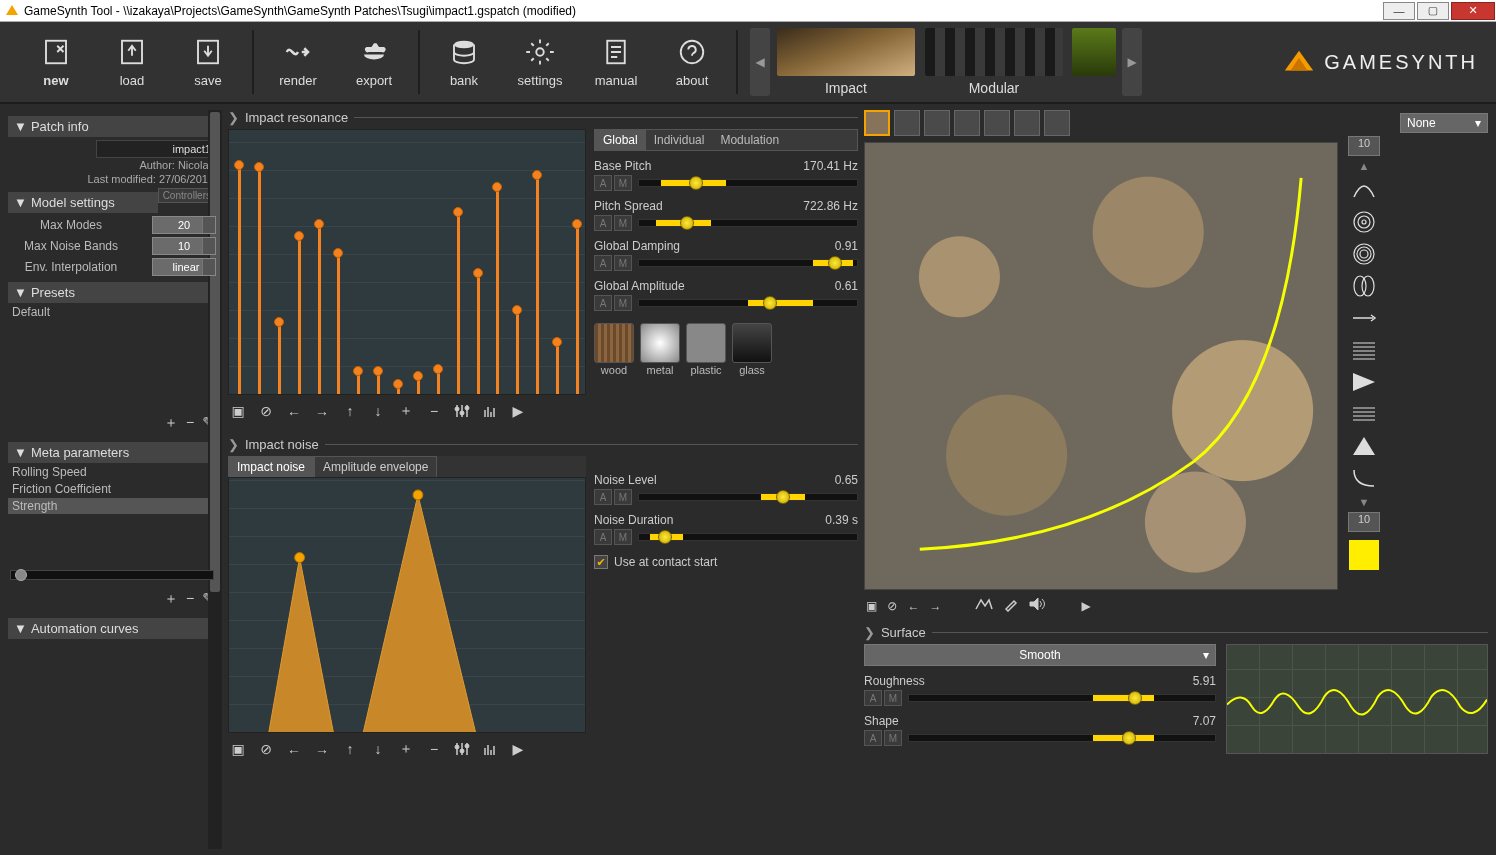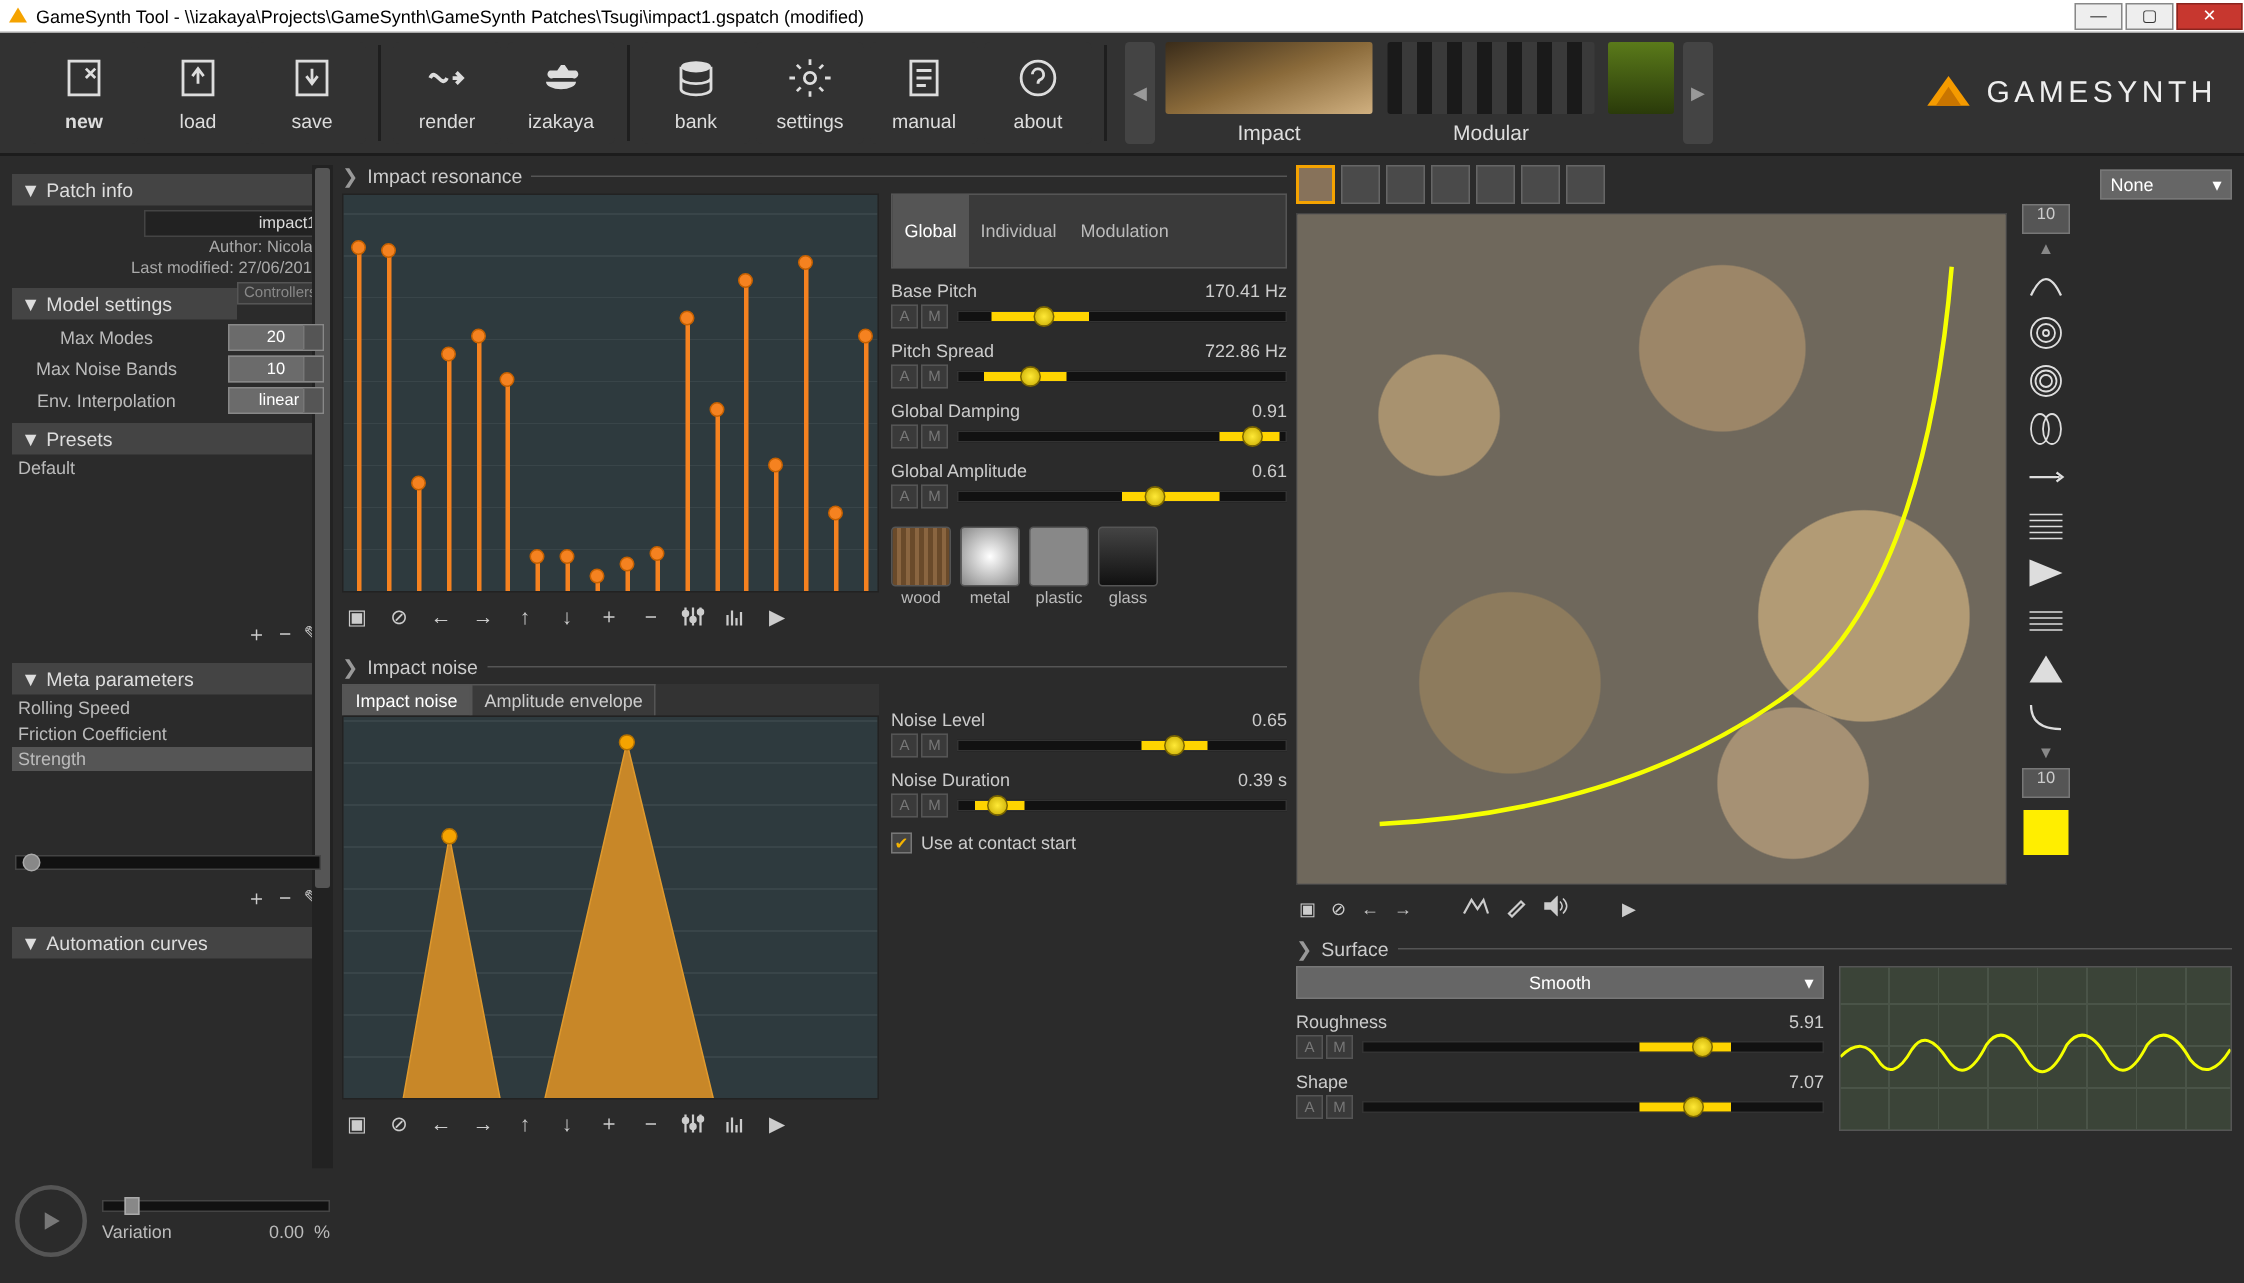--- a/index.html
+++ b/index.html
@@ -71,21 +71,21 @@
 .panel-title .arrow { color:#999;}
 .midsplit { display:flex; gap:8px;}
 .graphbox { background: repeating-linear-gradient(0deg,#2e3a3e,#2e3a3e 27px,#394549 27px,#394549 28px),
                          repeating-linear-gradient(90deg,#2e3a3e,#2e3a3e 27px,#394549 27px,#394549 28px);
             border:1px solid #222; position:relative; overflow:hidden;}
 .resonance-graph { width:358px; height:266px;}
 .resonance-graph .bar { position:absolute; bottom:0; width:3px; background:#f58220;}
 .resonance-graph .dot { position:absolute; width:10px; height:10px; background:#f58220; border:1px solid #c56000; border-radius:50%; transform:translate(-50%,-50%);}
 .ctrlpanel { flex:1; }
 .tabbar { display:flex; gap:0; background:#3a3a3a; border:1px solid #555;}
-.tabbar .tb { padding:17px 8px; font-size:12px; color:#bbb; cursor:pointer;}
+.tabbar .tb { padding:3px 8px; font-size:12px; color:#bbb; cursor:pointer;}
 .tabbar .tb.active { background:#555; color:#fff;}
 .param { margin-top:8px;}
 .param .phdr { display:flex; justify-content:space-between; font-size:12px; color:#ccc;}
 .param .prow { display:flex; align-items:center; gap:6px; margin-top:2px;}
 .am { display:flex; gap:2px;}
 .am .b { width:18px; height:16px; background:#3a3a3a; border:1px solid #555; color:#777; font-size:10px; display:flex; align-items:center; justify-content:center;}
 .slider { flex:1; height:8px; background:#111; border:1px solid #333; position:relative;}
 .slider .fill { position:absolute; height:100%; background:#ffd400;}
 .slider .handle { position:absolute; width:14px; height:14px; background:radial-gradient(circle,#ffe936,#c5a800); border:1px solid #7a6500; border-radius:50%; top:-4px; transform:translateX(-50%);}
 .matgrid { display:flex; gap:6px; margin-top:12px;align-items:flex-end;}
@@ -183,21 +183,21 @@
   <div class="tool">
     <svg viewBox="0 0 24 24" fill="none" stroke="#ddd" stroke-width="2">
         <path d="M3 12c3-6 6 6 9 0M15 12l5 0M17 9l3 3-3 3"></path>
       </svg>
     <span>render</span>
   </div>
   <div class="tool">
     <svg viewBox="0 0 24 24" fill="#ddd">
         <path d="M6 8h4l2-3h2l2 3h4a2 2 0 0 1-2 4H8a2 2 0 0 1-2-4zM4 14a8 4 0 0 0 16 0z"></path>
       </svg>
-    <span>izakaya</span>
+    <span>export</span>
   </div>
   <div class="sep"></div>
   <div class="tool">
     <svg viewBox="0 0 24 24" fill="#ddd">
         <ellipse cx="12" cy="6" rx="8" ry="3"></ellipse>
         <path d="M4 6v6c0 1.7 3.6 3 8 3s8-1.3 8-3V6M4 12v6c0 1.7 3.6 3 8 3s8-1.3 8-3v-6" fill="none" stroke="#ddd" stroke-width="1.5"></path>
       </svg>
     <span>bank</span>
   </div>
   <div class="tool">
@@ -305,36 +305,20 @@
         </div>
       <div class="iconrow">
         <span>＋</span>
         <span>−</span>
         <span>✎</span>
       </div>
 
       <div class="section-hdr">▼ <span>Automation curves</span></div>
     </div>
 
-    <div class="play-row">
-      <div class="playbtn">
-        <svg viewBox="0 0 24 24" fill="#777">
-            <polygon points="7,5 19,12 7,19"></polygon>
-          </svg>
-      </div>
-      <div style="flex:1">
-        <div class="sldr">
-            <div class="vh"></div>
-          </div>
-        <div style="display:flex; justify-content:space-between; margin-top:6px;">
-          <span class="vlbl">Variation</span>
-          <span class="vlbl"><span>0.00</span>&nbsp;&nbsp;<span>%</span></span>
-        </div>
-      </div>
-    </div>
   </div>
 
   <div class="col-mid">
     <div class="panel-title">
         <span class="arrow">❯</span>
         <span>Impact resonance</span>
         <div class="line"></div>
       </div>
     <div class="midsplit">
       <div>

